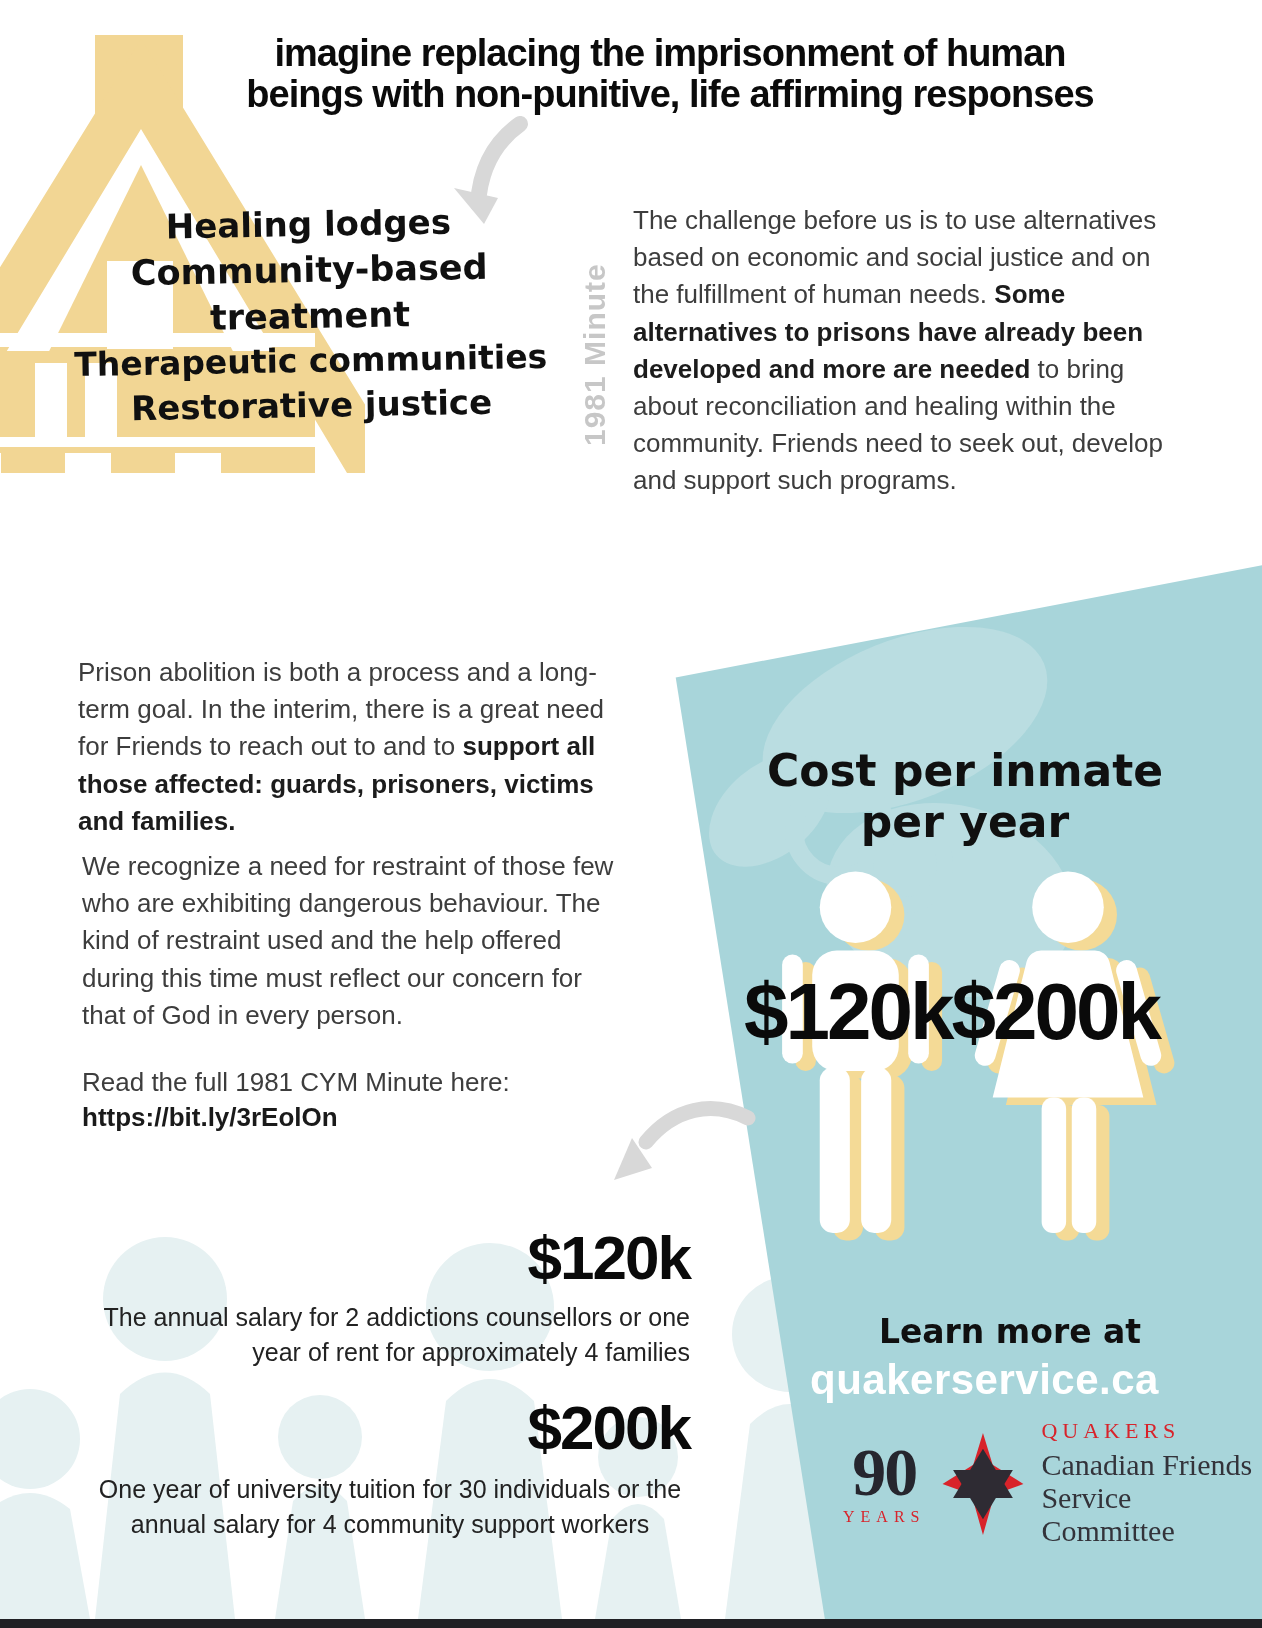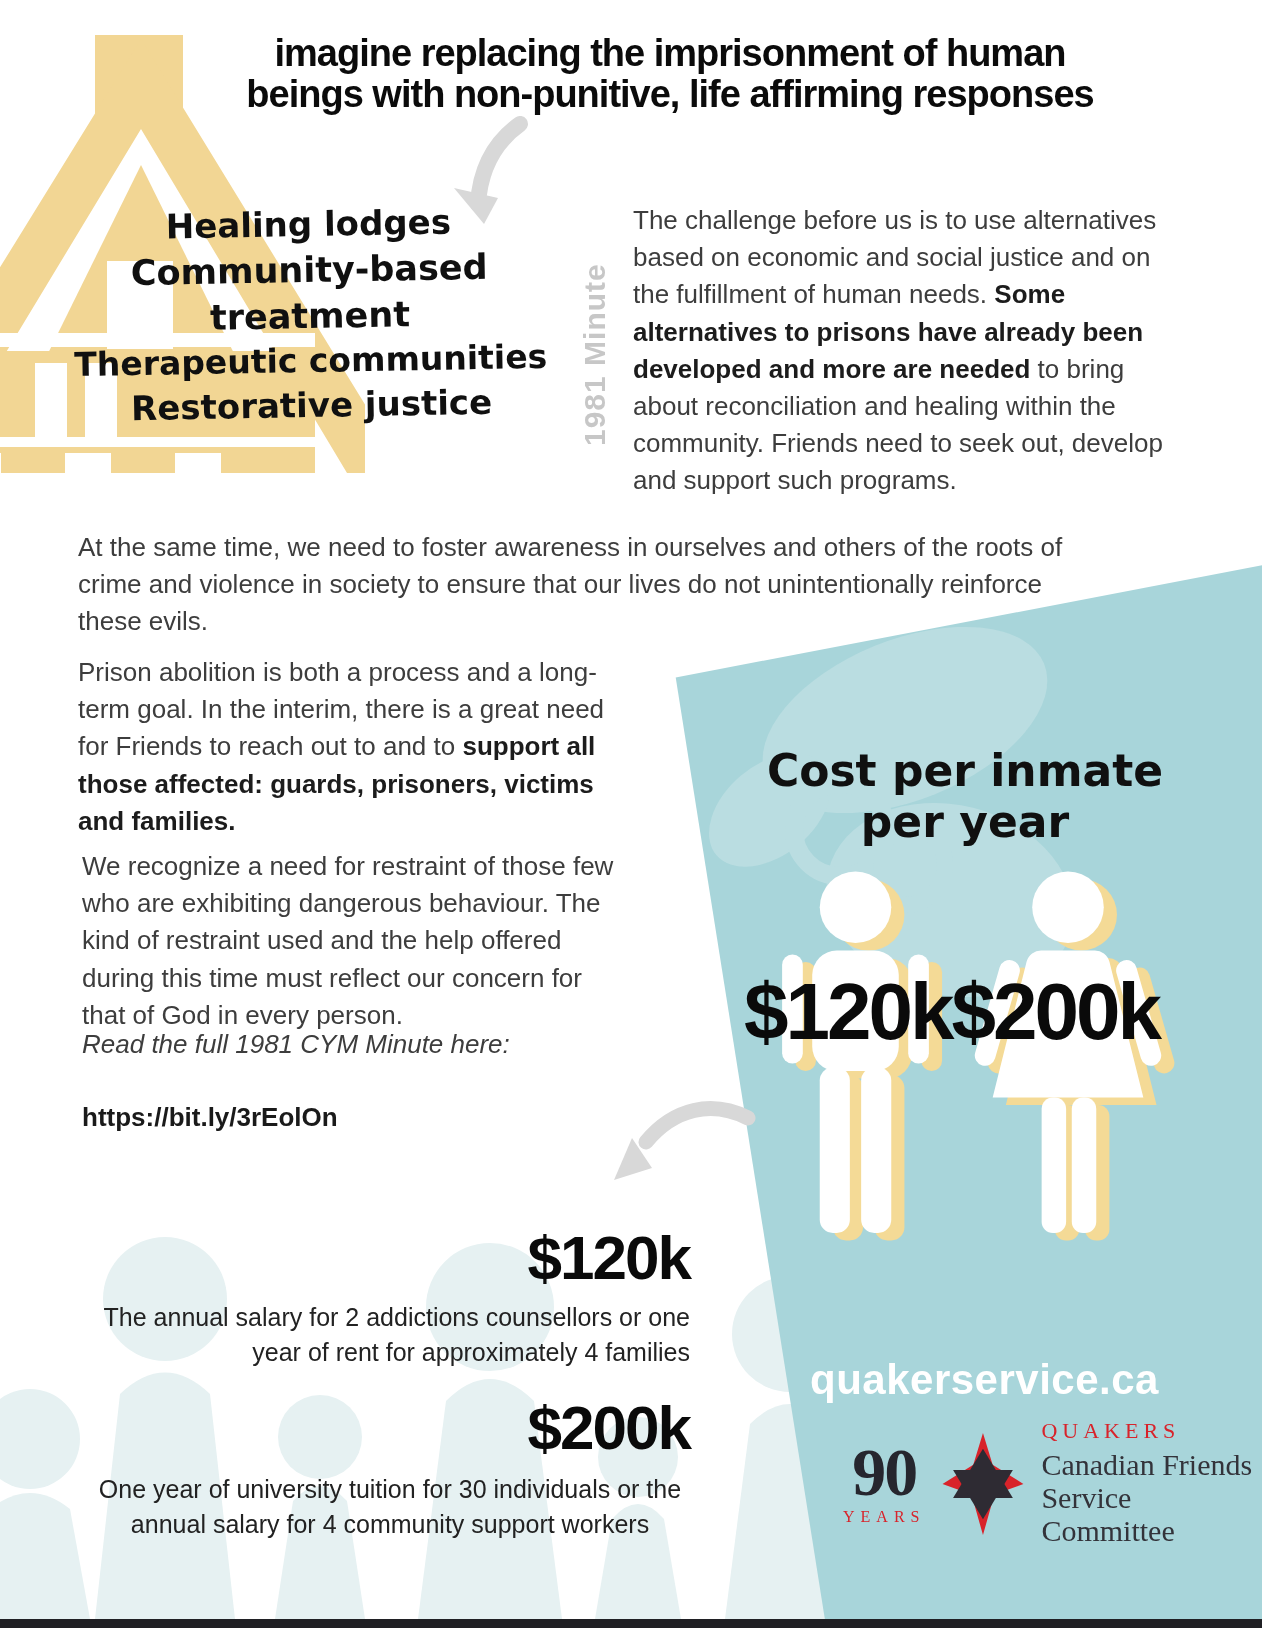--- a/index.html
+++ b/index.html
@@ -22,21 +22,21 @@
   .minute{left:578px;top:186px;height:260px;
           writing-mode:vertical-rl;transform:rotate(180deg);
           font-weight:700;font-size:30px;color:#c7c7c7;letter-spacing:1px;}
   
   .body-text{font-size:26px;line-height:1.43;color:#3d3d3d;}
   .body-text b{color:#1c1c1c;}
   .p-challenge{left:633px;top:176px;width:545px;}
   .p-awareness{left:78px;top:503px;width:1020px;}
   .p-abolition{left:78px;top:628px;width:545px;}
   .p-restraint{left:82px;top:822px;width:548px;}
-  .p-readlabel{left:82px;top:1000px;width:560px;font-style:italic;}
+  .p-readlabel{left:82px;top:1038px;width:560px;}
   .p-link{left:82px;top:1076px;width:560px;font-weight:700;color:#1a1a1a;font-size:26px;}
   
   .teal-panel{left:650px;top:560px;width:612px;height:1068px;background:#A8D5DA;
               clip-path:polygon(4.2% 11%, 100% 0.5%, 100% 100%, 28.8% 100%);}
   .cost-title{left:730px;top:746px;width:470px;text-align:center;font-size:44px;line-height:1.15;}
   .cost-amounts{left:744px;top:966px;width:520px;white-space:nowrap;
                 font-weight:800;font-size:80px;letter-spacing:-3px;color:#0a0a0a;z-index:6;}
   .learn-more{left:850px;top:1312px;width:320px;text-align:center;font-size:33px;}
   .website{left:810px;top:1356px;width:400px;text-align:left;
            font-weight:700;font-size:42px;color:#ffffff;letter-spacing:0.5px;}
@@ -98,21 +98,20 @@
     <div class="alt-1">Healing lodges</div>
     <div class="alt-2">Community-based treatment</div>
     <div class="alt-3">Therapeutic communities</div>
     <div class="alt-4">Restorative justice</div>
   </div>
 
   <div class="abs minute">1981 Minute</div>
 
   <p class="abs body-text p-challenge"><span>The challenge before us is to use alternatives based on economic and social justice and on the fulfillment of human needs. </span><b>Some alternatives to prisons have already been developed and more are needed</b><span> to bring about reconciliation and healing within the community. Friends need to seek out, develop and support such programs.</span></p>
 
-  <p class="abs body-text p-awareness">At the same time, we need to foster awareness in ourselves and others of the roots of crime and violence in society to ensure that our lives do not unintentionally reinforce these evils.</p>
 
   <p class="abs body-text p-restraint">We recognize a need for restraint of those few who are exhibiting dangerous behaviour. The kind of restraint used and the help offered during this time must reflect our concern for that of God in every person.</p>
 
   <p class="abs body-text p-abolition"><span>Prison abolition is both a process and a long-term goal. In the interim, there is a great need for Friends to reach out to and to </span><b>support all those affected: guards, prisoners, victims and families.</b></p>
 
   <p class="abs body-text p-readlabel">Read the full 1981 CYM Minute here:</p>
   <p class="abs p-link">https://bit.ly/3rEolOn</p>
 
   <svg class="abs" style="left:-10px;bottom:9px;" width="1060" height="430" viewBox="0 0 1060 430" aria-hidden="true">
     <g fill="#E6F1F2">
@@ -194,20 +193,21 @@
     <path d="M136,20 C100,2 62,10 34,44" fill="none" stroke="#D8D8D8" stroke-width="15" stroke-linecap="round"></path>
     <polygon points="2,82 40,70 20,40" fill="#D8D8D8"></polygon>
   </svg>
 
   <div class="abs cmp-amount a1">$120k</div>
   <div class="abs cmp-desc d1">The annual salary for 2 addictions counsellors or one year of rent for approximately 4 families</div>
 
   <div class="abs cmp-amount a2">$200k</div>
   <div class="abs cmp-desc d2">One year of university tuition for 30 individuals or the annual salary for 4 community support workers</div>
 
+  <div class="abs learn-more marker">Learn more at</div>
   <div class="abs website">quakerservice.ca</div>
 
   <div class="abs logo-row">
     <div class="ninety-col">
       <div class="ninety">90</div>
       <div class="years">YEARS</div>
     </div>
     <svg width="92" height="108" viewBox="0 0 100 116" aria-hidden="true">
       <polygon points="50,0 61,36 96,58 63,70 50,116 37,70 4,58 39,36" fill="#D8232A"></polygon>
       <polygon points="50,18 84,74 16,74" fill="#2E2B33"></polygon>

